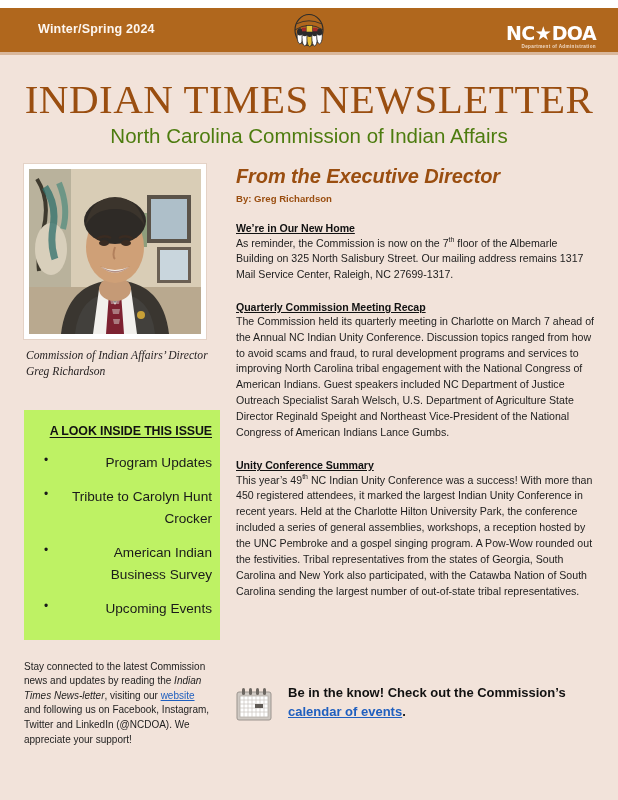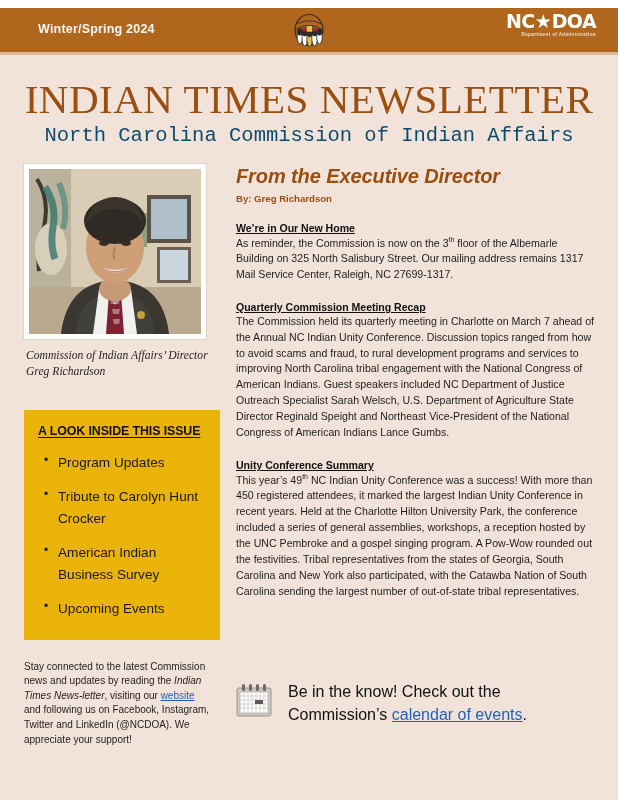--- a/index.html
+++ b/index.html
@@ -46,21 +46,21 @@
     position: absolute;
     left: 50%;
     top: 3px;
     transform: translateX(-50%);
     width: 42px;
     height: 42px;
   }
   .doa-logo {
     position: absolute;
     right: 22px;
-    top: 4px;
+    top: 16px;
     text-align: right;
     color: #ffffff;
     line-height: 1;
   }
   .doa-main {
     font-size: 19px;
     font-weight: 800;
     letter-spacing: -0.6px;
     font-family: "DejaVu Sans", sans-serif;
   }
@@ -82,24 +82,24 @@
     margin: 0;
     font-family: "Liberation Serif", serif;
     font-size: 41px;
     font-weight: 400;
     letter-spacing: .5px;
     color: #9a4e10;
     line-height: 1.05;
   }
   .masthead h2 {
     margin: 4px 0 0 0;
-    font-family: Liberation Mono, monospace;
+    font-family: Liberation Sans, sans-serif;
     font-size: 20.5px;
     font-weight: 400;
-    color: #0c4a6e;
+    color: #4d7c0f;
     line-height: 1.1;
   }
 
   
   .content {
     display: flex;
     padding: 16px 24px 0 24px;
   }
   .col-left {
     width: 196px;
@@ -133,23 +133,24 @@
     font-style: italic;
     font-size: 11.6px;
     line-height: 1.38;
     color: #231f20;
     padding-left: 2px;
   }
 
   
   .inside-box {
     margin-top: 30px;
-    background: #eab308;
+    background: #bef264;
     padding: 14px 8px 20px 8px;
     width: 196px;
+    text-align: right;
   }
   .inside-title {
     font-size: 12.4px;
     font-weight: 700;
     color: #111111;
     text-decoration: underline;
     text-underline-offset: 2px;
     letter-spacing: -0.1px;
     margin: 0 0 14px 6px;
   }
@@ -234,22 +235,22 @@
     align-items: flex-start;
   }
   .cal-icon {
     width: 36px;
     height: 34px;
     flex: 0 0 36px;
     margin-top: 4px;
     margin-right: 16px;
   }
   .footer-right-text {
-    font-size: 16px;
-    font-weight: 400;
+    font-size: 13px;
+    font-weight: 700;
     line-height: 1.45;
     color: #111111;
   }
   a.link {
     color: #1f5fbf;
     text-decoration: underline;
   }
   em { font-style: italic; }
 </style>
 </head>
@@ -353,21 +354,21 @@
         </ul>
       </div>
     </div>
 
     <div class="col-right">
       <h3 class="ed-title">From the Executive Director</h3>
       <div class="ed-byline">By: Greg Richardson</div>
 
       <div class="sec">
         <div class="sec-h">We’re in Our New Home</div>
-        <p class="sec-p"><span>As reminder, the Commission is now on the 3</span><sup>th</sup><span> floor of the Albemarle Building on 325 North Salisbury Street. Our mailing address remains 1317 Mail Service Center, Raleigh, NC 27699-1317.</span></p>
+        <p class="sec-p"><span>As reminder, the Commission is now on the 7</span><sup>th</sup><span> floor of the Albemarle Building on 325 North Salisbury Street. Our mailing address remains 1317 Mail Service Center, Raleigh, NC 27699-1317.</span></p>
       </div>
 
       <div class="sec">
         <div class="sec-h">Quarterly Commission Meeting Recap</div>
         <p class="sec-p">The Commission held its quarterly meeting in Charlotte on March 7 ahead of the Annual NC Indian Unity Conference. Discussion topics ranged from how to avoid scams and fraud, to rural development programs and services to improving North Carolina tribal engagement with the National Congress of American Indians. Guest speakers included NC Department of Justice Outreach Specialist Sarah Welsch, U.S. Department of Agriculture State Director Reginald Speight and Northeast Vice-President of the National Congress of American Indians Lance Gumbs.</p>
       </div>
 
       <div class="sec">
         <div class="sec-h">Unity Conference Summary</div>
         <p class="sec-p"><span>This  year’s 49</span><sup>th</sup><span> NC Indian Unity Conference was a success! With more than 450 registered attendees, it marked the largest Indian Unity Conference in recent years. Held at the Charlotte Hilton University Park, the conference included a series of general assemblies, workshops, a reception hosted by the UNC Pembroke and a gospel singing program. A Pow-Wow rounded out the festivities.  Tribal representatives from the states of Georgia, South Carolina and New York also participated, with the Catawba Nation of South Carolina sending the largest number of out-of-state tribal representatives.</span></p>

